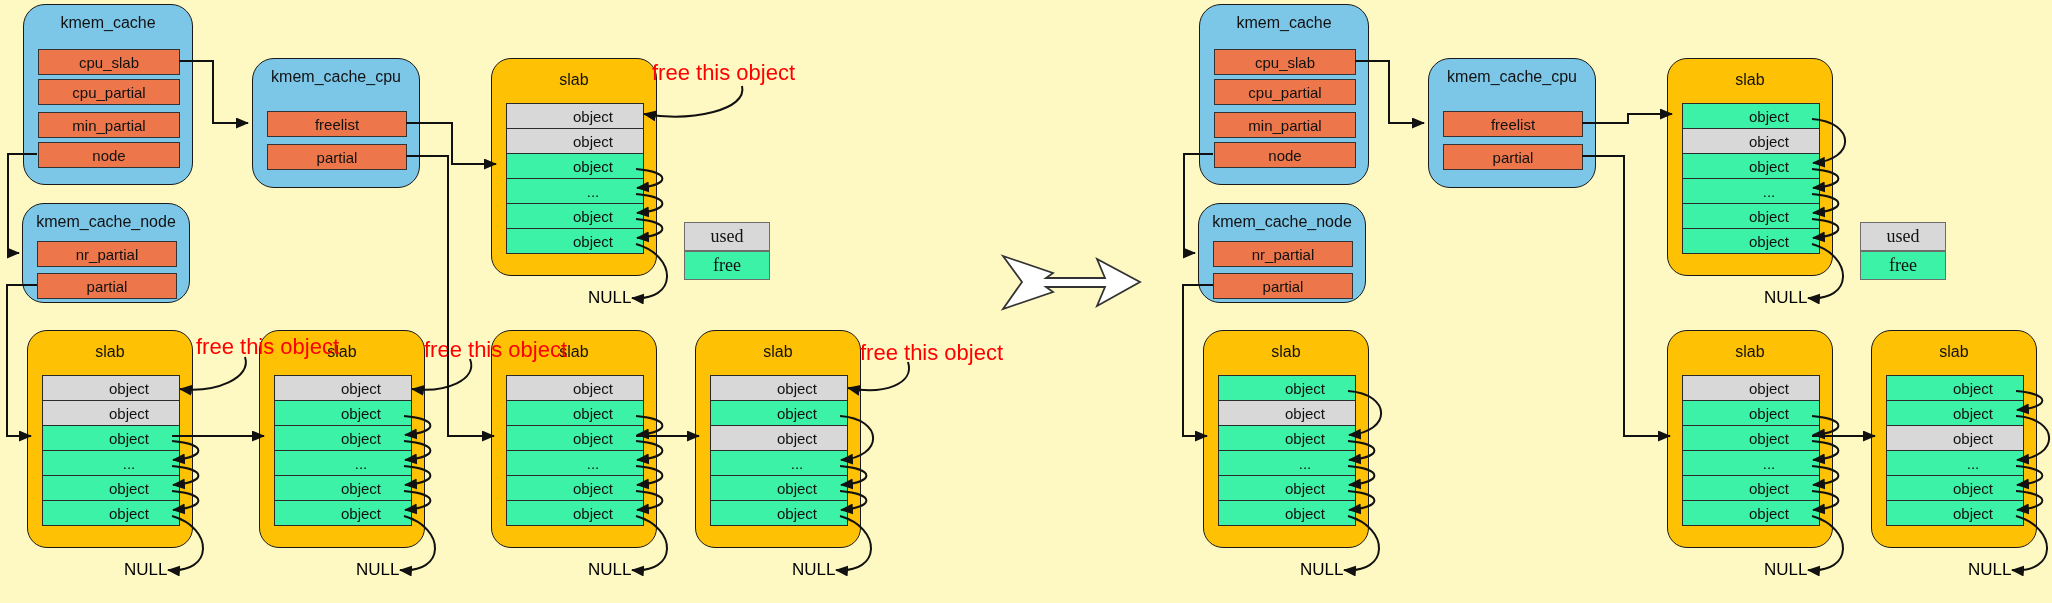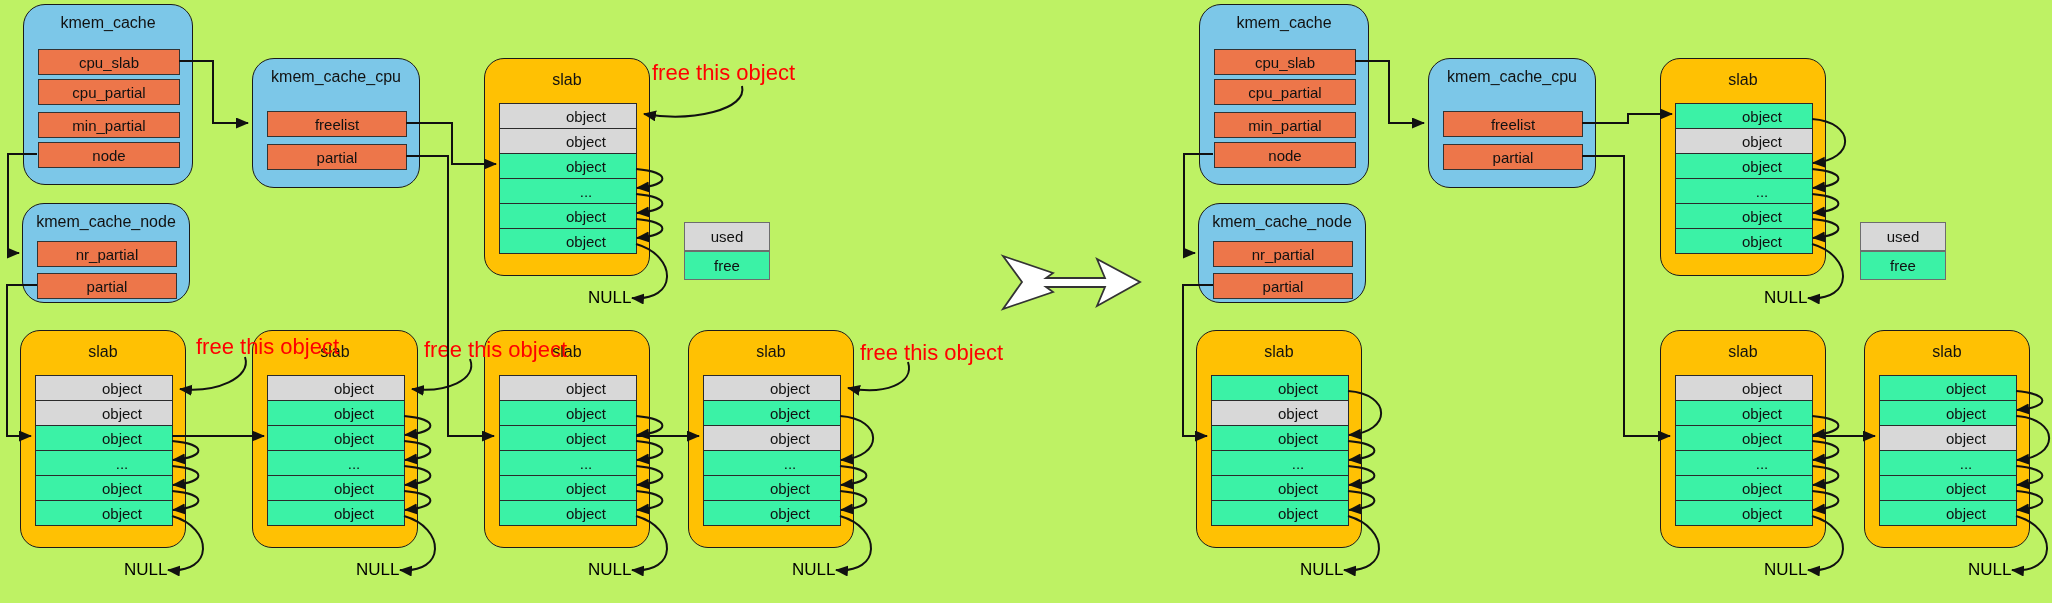--- a/index.html
+++ b/index.html
@@ -1,29 +1,29 @@
 <!DOCTYPE html>
 <html><head>
 <meta charset="utf-8">
 <style>
   html,body{margin:0;padding:0;background:#ffffff;}
-  #stage{position:relative;width:2052px;height:603px;background:#bef264;overflow:hidden;
+  #stage{position:relative;width:2052px;height:603px;background:#fef9c3;overflow:hidden;
          font-family:"Liberation Sans",sans-serif;}
   .struct{position:absolute;border:1.6px solid #1a1a1a;border-radius:22px;box-sizing:border-box;}
   .struct-title{position:absolute;left:0;right:0;text-align:center;font-size:16px;color:#111;white-space:nowrap;}
   .field{position:absolute;border:1.4px solid #333;box-sizing:border-box;text-align:center;
          font-size:15px;color:#111;display:flex;align-items:center;justify-content:center;}
-  .slab{position:absolute;border:1.6px solid #1a1a1a;border-radius:20px;box-sizing:border-box;}
+  .slab{position:absolute;border:1.6px solid #1a1a1a;border-radius:20px;box-sizing:border-box;margin-left:7px;}
   .slab-title{position:absolute;left:0;right:0;text-align:center;font-size:16px;color:#111;}
   .obj-row{position:absolute;border:1.2px solid #2a2a2a;box-sizing:border-box;display:flex;
            align-items:center;justify-content:center;font-size:15px;color:#111;padding-left:36px;}
   .null-label{position:absolute;font-size:17px;color:#000;white-space:nowrap;}
   .note{position:absolute;font-size:22px;white-space:nowrap;}
   .legend-item{position:absolute;border:1.6px solid #6d6d6d;box-sizing:border-box;display:flex;
-               align-items:center;justify-content:center;font-size:15px;color:#111;}
+               align-items:center;justify-content:center;font-size:18px;color:#111;font-family:Liberation Serif, serif;}
   #arrow-layer{position:absolute;left:0;top:0;pointer-events:none;}
 </style>
 </head>
 <body>
 
 <div id="stage">
     <div class="struct" style="left: 23px; top: 4px; width: 170px; height: 181px; background: rgb(124, 199, 232);">
       <div class="struct-title" style="top: 9px;">kmem_cache</div>
       <div class="field" style="left: 14px; width: 142px; top: 44px; height: 26px; background: rgb(237, 118, 74);">cpu_slab</div>
       <div class="field" style="left: 14px; width: 142px; top: 74px; height: 26px; background: rgb(237, 118, 74);">cpu_partial</div>

